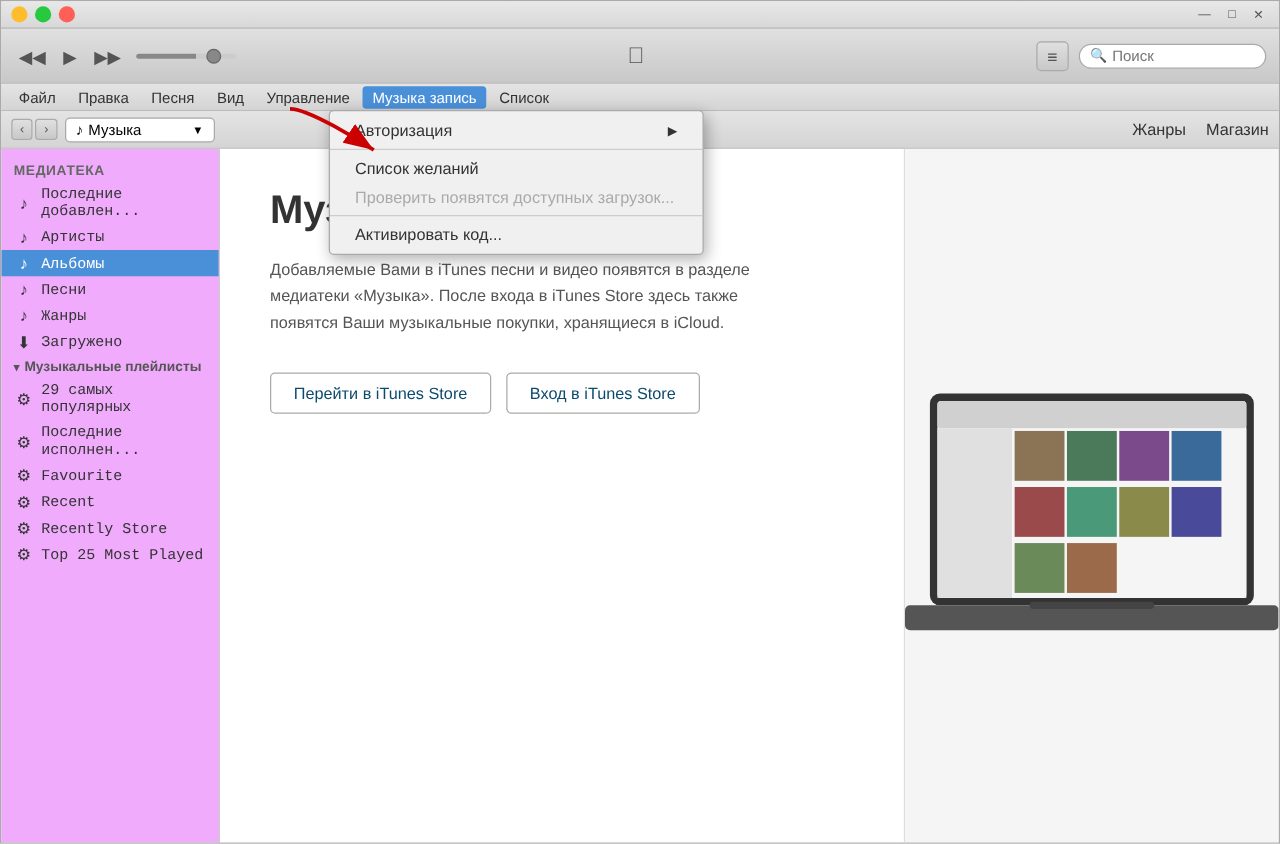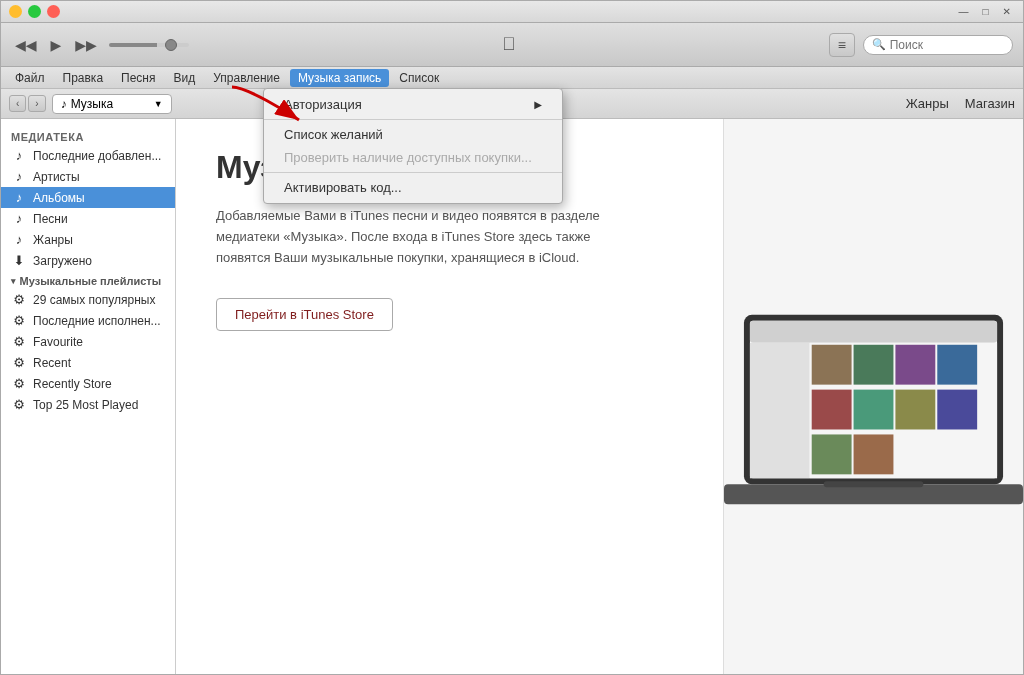--- a/index.html
+++ b/index.html
@@ -201,21 +201,21 @@
     
     .main {
       flex: 1;
       display: flex;
       overflow: hidden;
     }
 
     
     .sidebar {
       width: 175px;
-      background: #ffffff;
+      background: #f0abfc;
       border-right: 1px solid #ccc;
       overflow-y: auto;
       padding: 8px 0;
       flex-shrink: 0;
     }
     .sidebar-section-title {
       font-size: 11px;
       font-weight: bold;
       color: #666;
       padding: 4px 10px 2px 10px;
@@ -234,21 +234,21 @@
     .sidebar-item.active {
       background: #4a90d9;
       color: white;
     }
     .sidebar-item .icon {
       font-size: 13px;
       width: 16px;
       text-align: center;
       flex-shrink: 0;
     }
-    .sidebar-item .label { flex: 1; }
+    .sidebar-item .label { flex: 1; font-family: Liberation Mono, monospace; }
     .sidebar-section-header {
       display: flex;
       align-items: center;
       padding: 4px 10px 2px 10px;
       font-size: 11px;
       font-weight: bold;
       color: #555;
       cursor: pointer;
       gap: 4px;
     }
@@ -278,21 +278,21 @@
       display: flex;
       gap: 12px;
     }
     .content-btn {
       padding: 8px 18px;
       font-size: 13px;
       background: white;
       border: 1px solid #aaa;
       border-radius: 4px;
       cursor: pointer;
-      color: #7f1d1d;
+      color: #0c4a6e;
     }
 
     
     .macbook-area {
       width: 300px;
       background: #f5f5f5;
       border-left: 1px solid #ddd;
       display: flex;
       align-items: flex-end;
       justify-content: center;
@@ -485,20 +485,21 @@
         <span class="icon">⚙</span>
         <span class="label">Top 25 Most Played</span>
       </div>
     </div>
 
     <div class="content">
       <div class="content-title">Музыка</div>
       <div class="content-description">Добавляемые Вами в iTunes песни и видео появятся в разделе медиатеки «Музыка». После входа в iTunes Store здесь также появятся Ваши музыкальные покупки, хранящиеся в iCloud.</div>
       <div class="content-buttons">
         <button class="content-btn">Перейти в iTunes Store</button>
+        <button class="content-btn">Вход в iTunes Store</button>
       </div>
     </div>
 
     <div class="macbook-area">
       <svg viewBox="0 0 300 400" class="macbook-svg">
 
         <rect x="20" y="40" width="260" height="170" rx="8" ry="8" fill="#333"></rect>
         <rect x="26" y="46" width="248" height="158" rx="3" ry="3" fill="#1a1a1a"></rect>
 
         <rect x="26" y="46" width="248" height="158" rx="3" ry="3" fill="white"></rect>
@@ -532,21 +533,21 @@
     <div class="dropdown-menu">
       <div class="dropdown-item">
         <span>Авторизация</span>
         <span class="dropdown-arrow">▶</span>
       </div>
       <div class="dropdown-separator"></div>
       <div class="dropdown-item">
         <span>Список желаний</span>
       </div>
       <div class="dropdown-item disabled">
-        <span>Проверить наличие доступных покупки...</span>
+        <span>Проверить появятся доступных загрузок...</span>
       </div>
       <div class="dropdown-separator"></div>
       <div class="dropdown-item">
         <span>Активировать код...</span>
       </div>
     </div>
 
     <div class="red-arrow">
       <svg width="80" height="50" viewBox="0 0 80 50">
         <defs>

